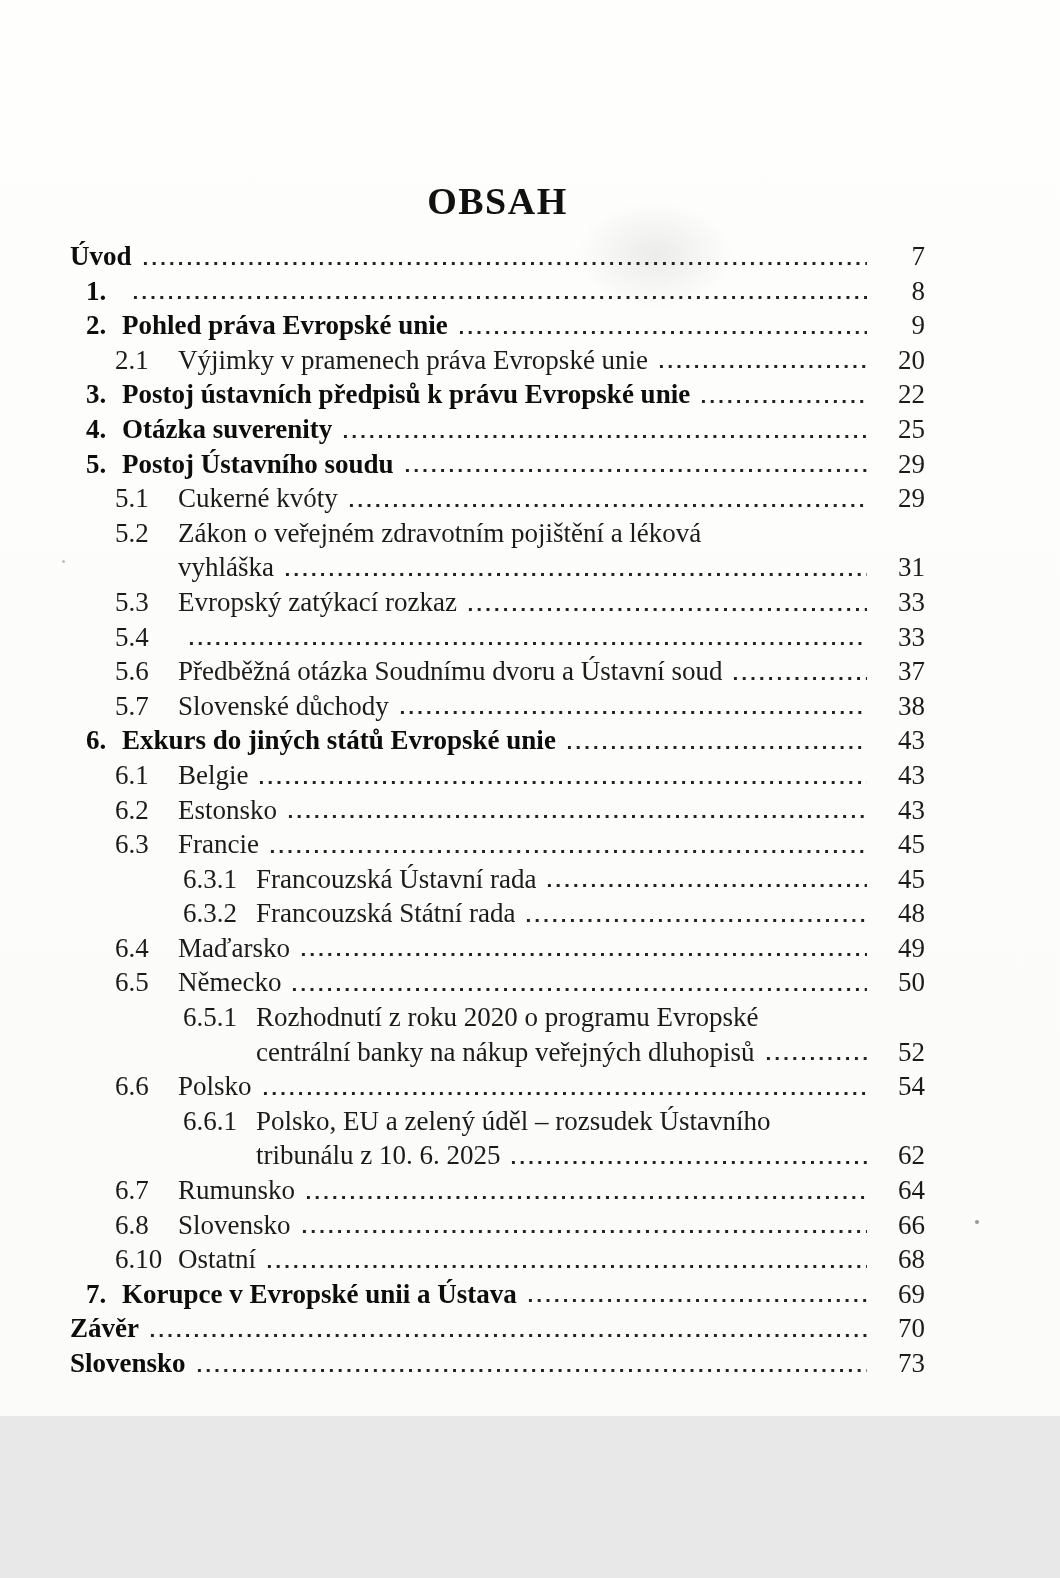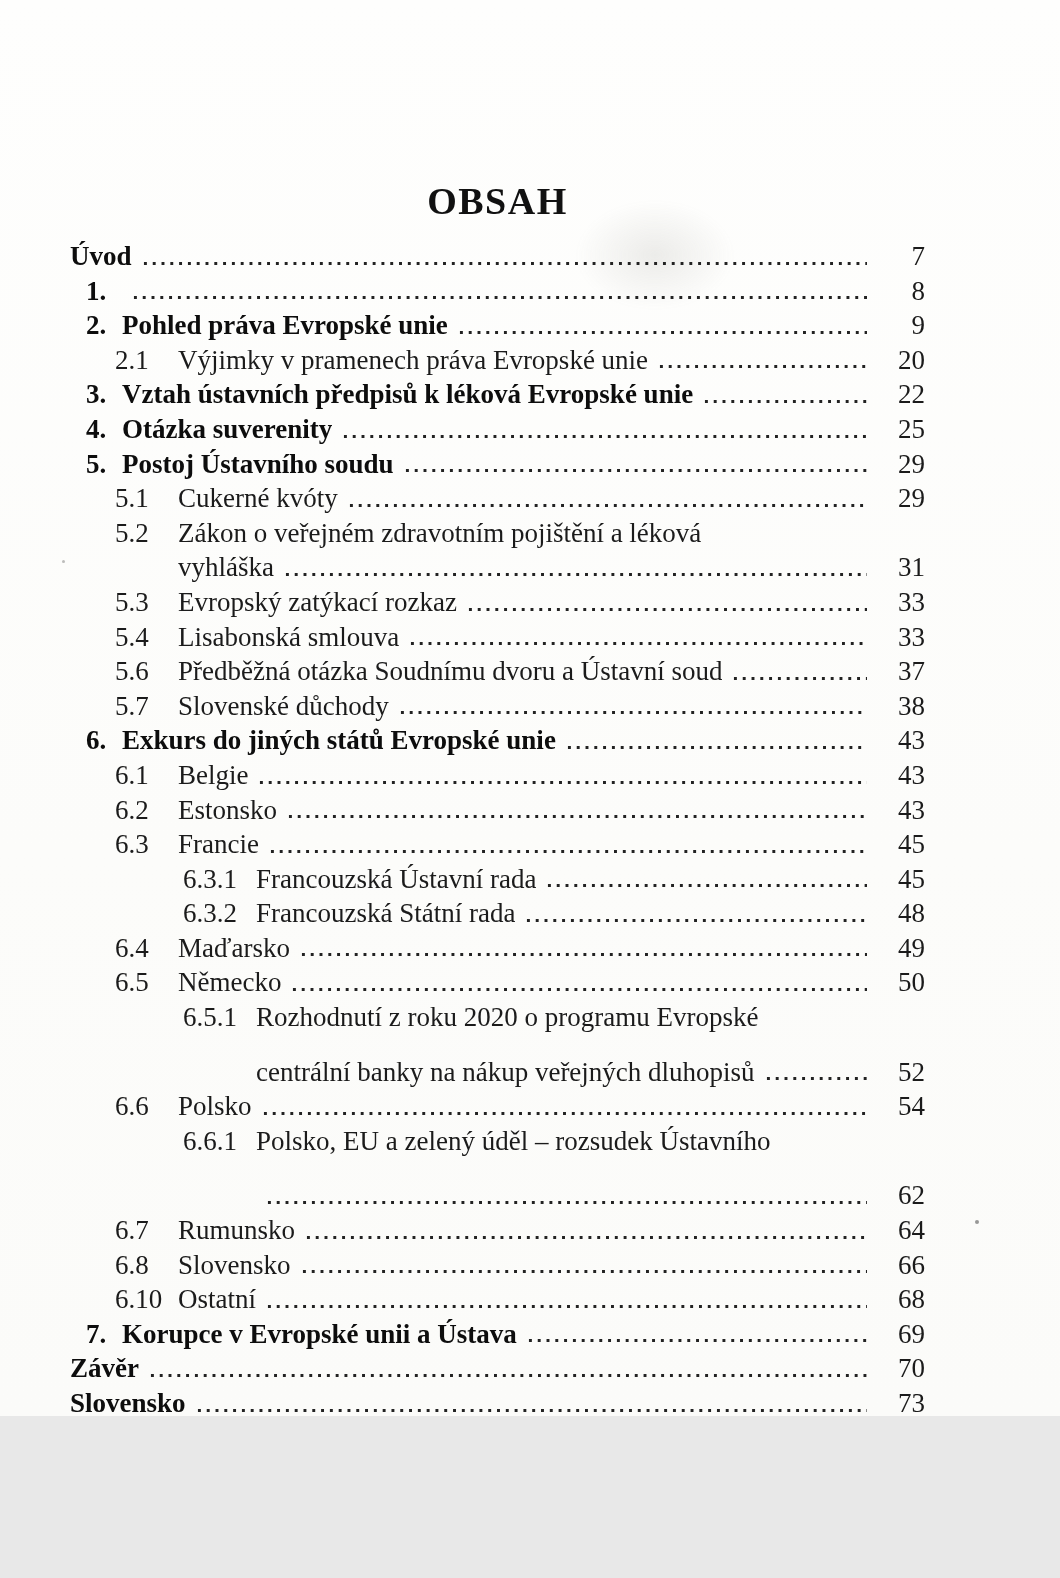--- a/index.html
+++ b/index.html
@@ -41,21 +41,21 @@
   .num   { flex: 0 0 auto; }
   .label { flex: 0 1 auto; overflow: hidden; }
   .lvl0 { padding-left: 0; }
   .lvl1 { padding-left: 16px; }
   .lvl1 .num { width: 36px; }
   .lvl2 { padding-left: 45px; }
   .lvl2 .num { width: 63px; }
   .lvl3 { padding-left: 113px; }
   .lvl3 .num { width: 73px; }
   .cont.lvl2 { padding-left: 108px; align-items: center; }
-  .cont.lvl3 { padding-left: 186px; margin-top: 20px; }
+  .cont.lvl3 { padding-left: 186px; }
   .bold .num, .bold .label { font-weight: 700; color: #0d0d0d; }
   .dots {
     flex: 1 1 auto;
     min-width: 14px;
     height: 9px;
     align-self: flex-end;
     margin: 0 8px 6px 9px;
     background-image: radial-gradient(circle, #222 1.55px, rgba(0,0,0,0) 1.95px);
     background-size: 8.8px 9px;
     background-repeat: repeat-x;
@@ -130,21 +130,21 @@
         <span class="pagenum">9</span>
       </div>
       <div class="row lvl2">
         <span class="num">2.1</span>
         <span class="label">Výjimky v pramenech práva Evropské unie</span>
         <span class="dots"></span>
         <span class="pagenum">20</span>
       </div>
       <div class="row lvl1 bold">
         <span class="num">3.</span>
-        <span class="label">Vztah ústavních předpisů k léková Evropské unie</span>
+        <span class="label">Postoj ústavních předpisů k právu Evropské unie</span>
         <span class="dots"></span>
         <span class="pagenum">22</span>
       </div>
       <div class="row lvl1 bold">
         <span class="num">4.</span>
         <span class="label">Otázka suverenity</span>
         <span class="dots"></span>
         <span class="pagenum">25</span>
       </div>
       <div class="row lvl1 bold">
@@ -169,21 +169,20 @@
         <span class="pagenum">31</span>
       </div>
       <div class="row lvl2">
         <span class="num">5.3</span>
         <span class="label">Evropský zatýkací rozkaz</span>
         <span class="dots"></span>
         <span class="pagenum">33</span>
       </div>
       <div class="row lvl2">
         <span class="num">5.4</span>
-        <span class="label">Lisabonská smlouva</span>
         <span class="dots"></span>
         <span class="pagenum">33</span>
       </div>
       <div class="row lvl2">
         <span class="num">5.6</span>
         <span class="label">Předběžná otázka Soudnímu dvoru a Ústavní soud</span>
         <span class="dots"></span>
         <span class="pagenum">37</span>
       </div>
       <div class="row lvl2">
@@ -253,20 +252,21 @@
         <span class="num">6.6</span>
         <span class="label">Polsko</span>
         <span class="dots"></span>
         <span class="pagenum">54</span>
       </div>
       <div class="row lvl3">
         <span class="num">6.6.1</span>
         <span class="label">Polsko, EU a zelený úděl – rozsudek Ústavního</span>
       </div>
       <div class="row lvl3 cont">
+        <span class="label">tribunálu z 10. 6. 2025</span>
         <span class="dots"></span>
         <span class="pagenum">62</span>
       </div>
       <div class="row lvl2">
         <span class="num">6.7</span>
         <span class="label">Rumunsko</span>
         <span class="dots"></span>
         <span class="pagenum">64</span>
       </div>
       <div class="row lvl2">

